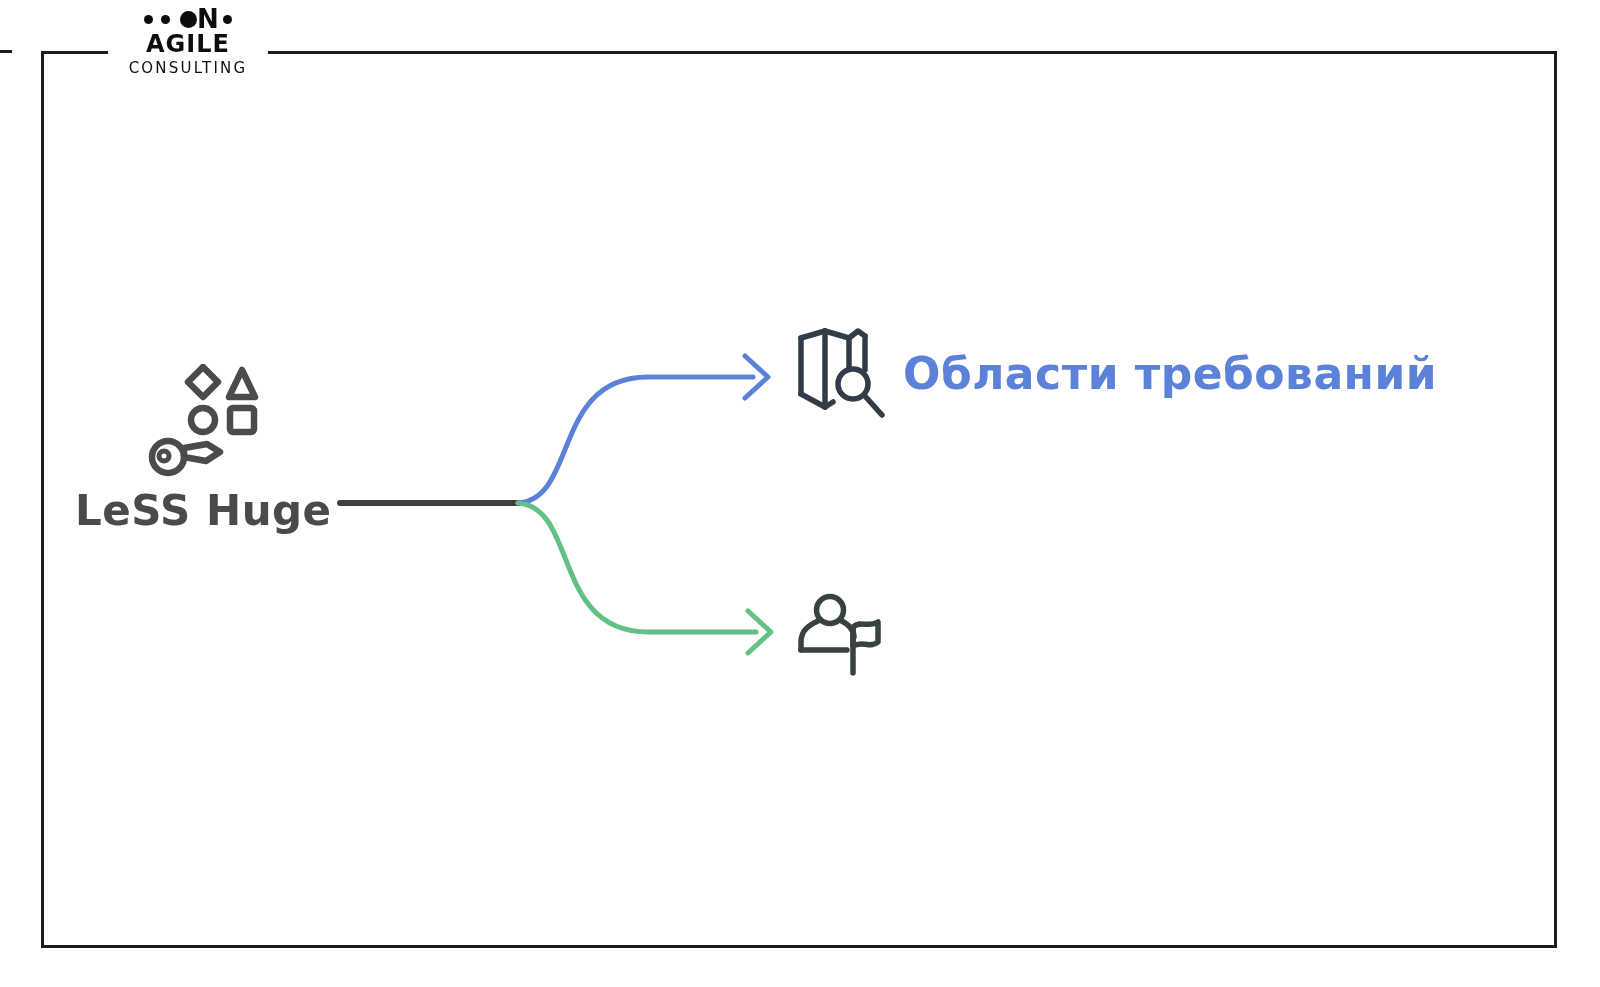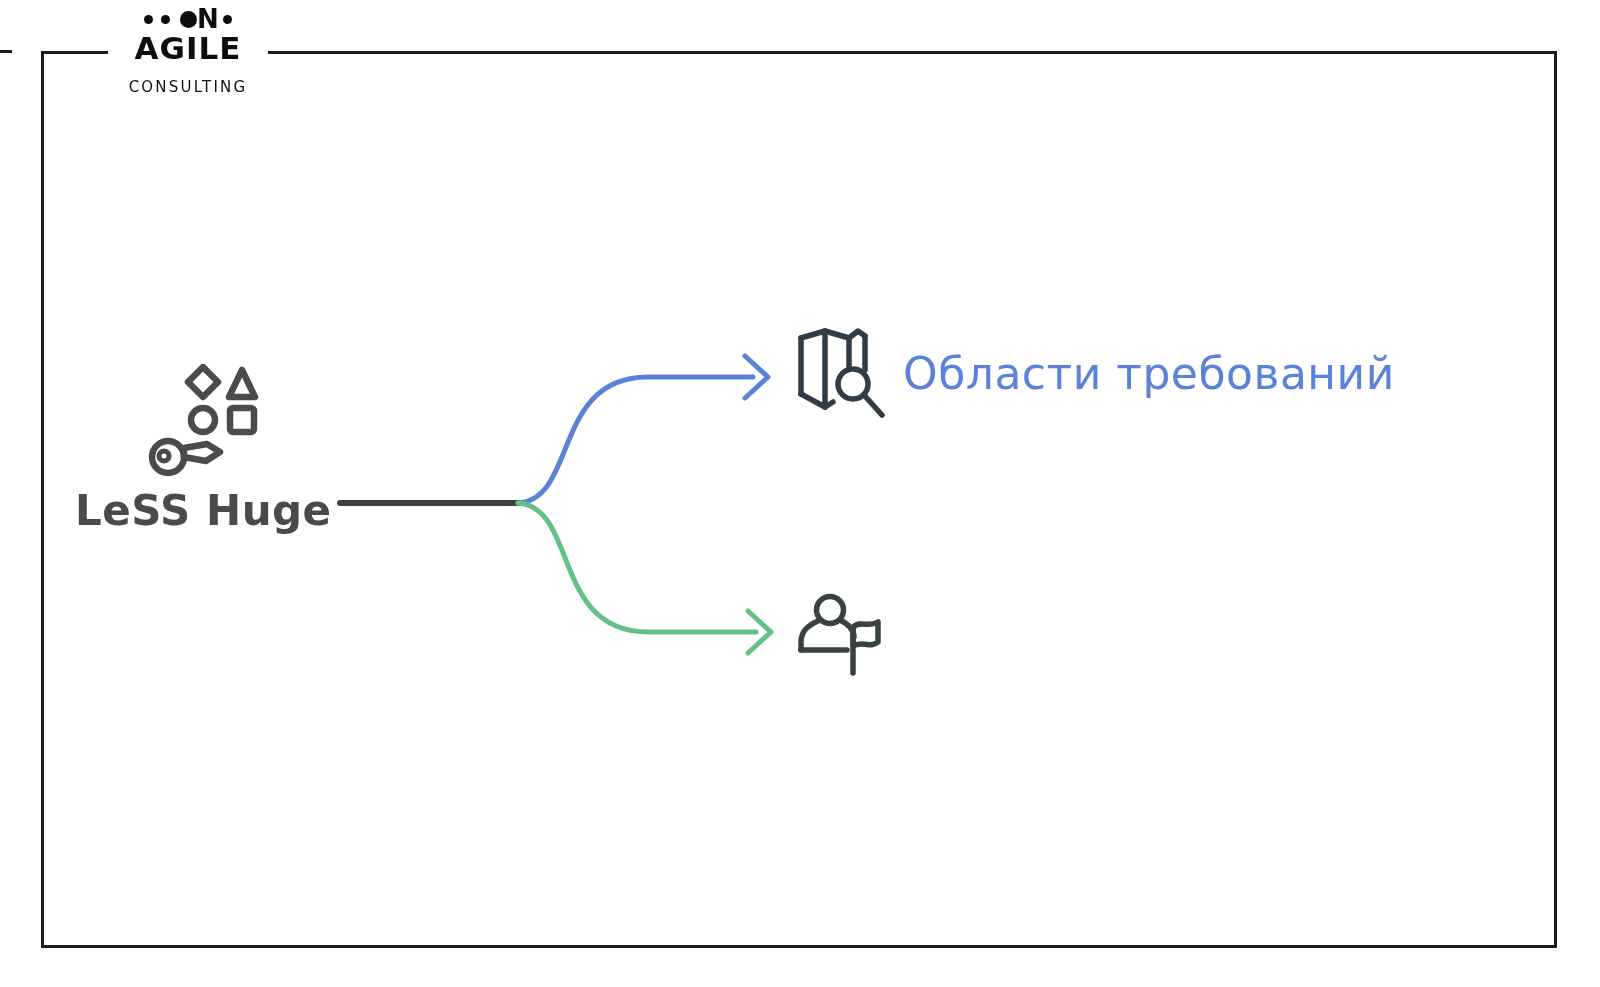--- a/index.html
+++ b/index.html
@@ -18,36 +18,36 @@
   
   .logo{
     position:absolute;left:108px;top:6px;width:160px;z-index:2;background:#ffffff;
     display:flex;flex-direction:column;align-items:center;padding-bottom:4px;
   }
   .logo-dots{display:flex;align-items:center;height:26px;}
   .dot{background:#0d0d0d;border-radius:50%;}
   .dot-s{width:9px;height:9px;margin:0 4px;}
   .dot-l{width:17px;height:17px;margin-left:6px;margin-right:0;}
   .logo-n{font-weight:800;font-size:26px;color:#0d0d0d;line-height:1;letter-spacing:0;}
-  .logo-word{font-weight:800;font-size:31px;line-height:1.05;color:#0d0d0d;letter-spacing:1px;}
-  .logo-sub{font-size:15px;color:#111;letter-spacing:2.2px;margin-top:13px;font-weight:500;}
+  .logo-word{font-weight:800;font-size:24px;line-height:1.05;color:#0d0d0d;letter-spacing:1px;}
+  .logo-sub{font-size:15px;color:#111;letter-spacing:2.2px;margin-top:2px;font-weight:500;}
   
   .connector{position:absolute;left:0;top:0;z-index:1;pointer-events:none;}
   
   .root-icon{position:absolute;left:148px;top:364px;z-index:1;}
   .root-label{
     position:absolute;left:75px;top:486px;font-size:42px;font-weight:700;
     color:#4a4a4a;white-space:nowrap;letter-spacing:0.5px;z-index:1;
   }
   
   .branch-icon{position:absolute;z-index:1;}
   .icon-map{left:788px;top:324px;}
   .icon-flag{left:790px;top:578px;}
   .branch-label{
-    position:absolute;left:903px;font-weight:400;font-size:44px;line-height:55px;
+    position:absolute;left:903px;font-weight:700;font-size:44px;line-height:55px;
     letter-spacing:0.5px;z-index:1;text-align:center;
   }
   .label-blue{top:346px;color:#5b82d8;}
   .label-green{top:575px;color:#64c186;}
   .branch-label div{white-space:nowrap;}
 </style>
 </head>
 <body>
 
 <div class="canvas">

